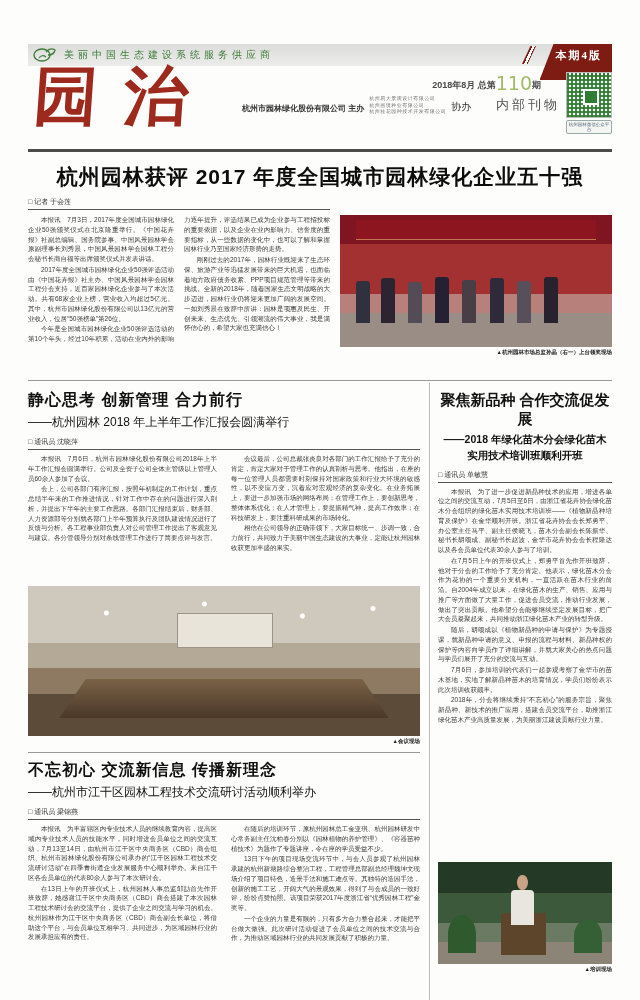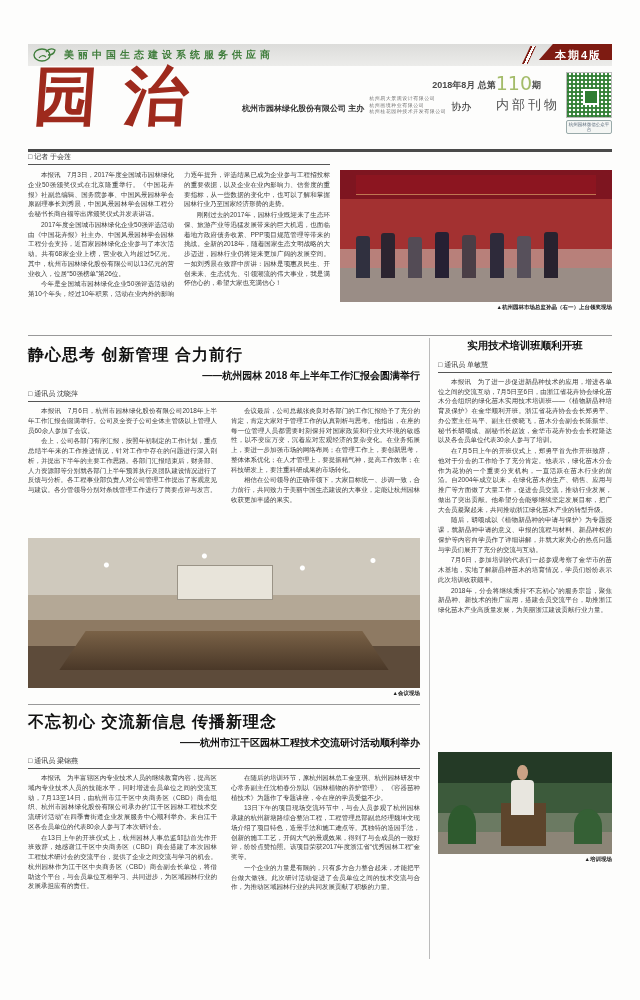--- a/index.html
+++ b/index.html
@@ -4,24 +4,24 @@
 <style>
   html,body{margin:0;padding:0;background:#e9e9e9;}
   .page{position:relative;width:640px;height:1000px;margin:0 auto;background:#fdfdfc;
         font-family:"Liberation Sans","DejaVu Sans",sans-serif;color:#222;overflow:hidden;}
   .inner{margin:0 28px;}
 
   
   .strip{margin-top:44px;height:22px;display:flex;align-items:center;
          background:linear-gradient(#dcdcda,#ececea);position:relative;}
   .strip .logo{width:26px;height:18px;margin:0 6px 0 4px;flex:0 0 auto;}
-  .tagline{font-size:10px;font-weight:bold;color:#3f7d3b;letter-spacing:4px;white-space:nowrap;}
-  .badge{position:absolute;right:0;top:0;height:16px;line-height:22px;padding:0 10px 0 16px;
+  .tagline{font-size:10px;font-weight:normal;color:#3f7d3b;letter-spacing:4px;white-space:nowrap;}
+  .badge{position:absolute;right:0;top:0;height:36px;line-height:22px;padding:0 10px 0 16px;
          background:#7e1b12;color:#fff;font-size:11px;font-weight:bold;letter-spacing:2px;
-         clip-path:polygon(14px 0,100% 0,100% 100%,0 100%);}
+         clip-path:polygon(14px 0,100% 0,100% 100%,0 100%);font-family:Liberation Serif, serif;}
   .badge-slash{position:absolute;right:76px;top:2px;width:14px;height:18px;
          background:linear-gradient(115deg,transparent 46%,#fdfdfc 46%,#fdfdfc 58%,transparent 58%),#7e1b12;
          clip-path:polygon(60% 0,100% 0,40% 100%,0 100%);}
 
   
   .masthead{position:relative;height:76px;margin-top:4px;}
   .paper-title{position:absolute;left:6px;top:-6px;font-family:"DejaVu Serif","Liberation Serif",serif;
          font-size:64px;font-weight:bold;color:#9e2a1d;letter-spacing:26px;transform:skew(-4deg,0deg);line-height:1;}
   .mast-right{position:absolute;right:0;top:2px;width:268px;text-align:right;}
   .issue-line{font-size:9px;font-weight:bold;color:#4a4a4a;margin-right:71px;}
@@ -68,21 +68,21 @@
   .p1-person:nth-of-type(10){left:85%;height:43px;background:#3b3442;}
 
   .section-rule{border:0;border-top:1px solid #999;margin:7px 0 0;}
 
   
   .grid{display:flex;gap:9px;margin-top:2px;}
   .col-main{width:392px;}
   .col-side{flex:1;border-left:1px solid #bbb;padding-left:8px;}
 
   .h2{font-size:16px;font-weight:bold;text-align:left;color:#111;margin:7px 0 3px;letter-spacing:1px;}
-  .subhead{font-size:10px;font-weight:bold;text-align:right;color:#111;margin:0 0 6px;}
+  .subhead{font-size:12px;font-weight:normal;text-align:left;color:#111;margin:0 0 6px;}
   .a2-body{column-count:2;column-gap:14px;height:128px;overflow:hidden;margin-top:4px;}
   .photo2{height:150px;margin-top:4px;position:relative;overflow:hidden;
       background:
         radial-gradient(circle at 20% 18%,#fff 0 2px,transparent 3px),
         radial-gradient(circle at 45% 12%,#fff 0 2px,transparent 3px),
         radial-gradient(circle at 70% 20%,#fff 0 2px,transparent 3px),
         radial-gradient(circle at 88% 15%,#fff 0 2px,transparent 3px),
         linear-gradient(#cfc9bd 0 38%,#b4a896 38% 55%,#8e7a63 55% 72%,#5d4b3a 72% 100%);}
   .photo2 .table{position:absolute;left:8%;right:8%;bottom:12%;height:26%;
       background:linear-gradient(#7a6247,#4a3828);clip-path:polygon(8% 0,92% 0,100% 100%,0 100%);}
@@ -136,20 +136,21 @@
         <div class="qr-wrap">
           <div class="qr"></div>
           <div class="qr-caption">杭州园林微信公众平台</div>
         </div>
       </div>
     </div>
 
     <hr class="thick-rule">
 
     <section>
+      <h1 class="a1-head">杭州园林获评 2017 年度全国城市园林绿化企业五十强</h1>
       <span class="byline a1-byline">□ 记者 于会莲</span>
       <div class="a1-flex">
         <div class="a1-text body-text">
             <p>本报讯　7月3日，2017年度全国城市园林绿化企业50强颁奖仪式在北京隆重举行。《中国花卉报》社副总编辑、国务院参事、中国风景园林学会原副理事长刘秀晨，中国风景园林学会园林工程分会秘书长商自福等出席颁奖仪式并发表讲话。</p>
             <p>2017年度全国城市园林绿化企业50强评选活动由《中国花卉报》社主办、中国风景园林学会园林工程分会支持，近百家园林绿化企业参与了本次活动。共有68家企业上榜，营业收入均超过5亿元。其中，杭州市园林绿化股份有限公司以13亿元的营业收入，位居“50强榜单”第26位。</p>
             <p>今年是全国城市园林绿化企业50强评选活动的第10个年头，经过10年积累，活动在业内外的影响力逐年提升，评选结果已成为企业参与工程招投标的重要依据，以及企业在业内影响力、信誉度的重要指标，从一些数据的变化中，也可以了解和掌握园林行业乃至国家经济形势的走势。</p>
             <p>刚刚过去的2017年，园林行业既迎来了生态环保、旅游产业等迅猛发展带来的巨大机遇，也面临着地方政府债务收紧、PPP项目规范管理等带来的挑战。全新的2018年，随着国家生态文明战略的大步迈进，园林行业仍将迎来更加广阔的发展空间。一如刘秀晨在致辞中所讲：园林是项惠及民生、开创未来、生态优先、引领潮流的伟大事业，我是满怀信心的，希望大家也充满信心！</p>
           </div>
         <figure class="figure">
           <div class="photo1">
@@ -203,20 +204,22 @@
               <p>本报讯　为丰富辖区内专业技术人员的继续教育内容，提高区域内专业技术人员的技能水平，同时增进会员单位之间的交流互动，7月13至14日，由杭州市江干区中央商务区（CBD）商会组织、杭州市园林绿化股份有限公司承办的“江干区园林工程技术交流研讨活动”在四季青街道企业发展服务中心顺利举办。来自江干区各会员单位的代表80余人参与了本次研讨会。</p>
               <p>在13日上午的开班仪式上，杭州园林人事总监邹劼首先作开班致辞，她感谢江干区中央商务区（CBD）商会搭建了本次园林工程技术研讨会的交流平台，提供了企业之间交流与学习的机会。杭州园林作为江干区中央商务区（CBD）商会副会长单位，将借助这个平台，与会员单位互相学习、共同进步，为区域园林行业的发展承担应有的责任。</p>
               <p>在随后的培训环节，原杭州园林总工金亚琪、杭州园林研发中心常务副主任沈柏春分别以《园林植物的养护管理》、《容器苗种植技术》为题作了专题讲座，令在座的学员受益不少。</p>
               <p>13日下午的项目现场交流环节中，与会人员参观了杭州园林承建的杭州新塘路综合整治工程，工程管理总部副总经理魏坤文现场介绍了项目特色，造景手法和施工难点等。其独特的造园手法，创新的施工工艺，开阔大气的景观效果，得到了与会成员的一致好评，纷纷点赞拍照。该项目荣获2017年度浙江省“优秀园林工程”金奖等。</p>
               <p>一个企业的力量是有限的，只有多方合力整合起来，才能把平台做大做强。此次研讨活动促进了会员单位之间的技术交流与合作，为推动区域园林行业的共同发展贡献了积极的力量。</p>
             </div>
         </section>
       </div>
 
       <aside class="col-side">
+        <h2 class="side-h2">聚焦新品种 合作交流促发展</h2>
+        <div class="side-sub">——2018 年绿化苗木分会绿化苗木</div>
         <div class="side-sub">实用技术培训班顺利开班</div>
         <span class="byline" style="margin-top:6px;">□ 通讯员 单敏慧</span>
         <div class="side-body body-text">
             <p>本报讯　为了进一步促进新品种技术的应用，增进各单位之间的交流互动，7月5日至6日，由浙江省花卉协会绿化苗木分会组织的绿化苗木实用技术培训班——《植物新品种培育及保护》在金华顺利开班。浙江省花卉协会会长郑勇平、办公室主任马平、副主任侯晓飞，苗木分会副会长陈振华、秘书长胡颂成、副秘书长赵波，金华市花卉协会会长程隆达以及各会员单位代表30余人参与了培训。</p>
             <p>在7月5日上午的开班仪式上，郑勇平首先作开班致辞，他对于分会的工作给予了充分肯定。他表示，绿化苗木分会作为花协的一个重要分支机构，一直活跃在苗木行业的前沿。自2004年成立以来，在绿化苗木的生产、销售、应用与推广等方面做了大量工作，促进会员交流，推动行业发展，做出了突出贡献。他希望分会能够继续坚定发展目标，把广大会员凝聚起来，共同推动浙江绿化苗木产业的转型升级。</p>
             <p>随后，胡颂成以《植物新品种的申请与保护》为专题授课，就新品种申请的意义、申报的流程与材料、新品种权的保护等内容向学员作了详细讲解，并就大家关心的热点问题与学员们展开了充分的交流与互动。</p>
             <p>7月6日，参加培训的代表们一起参观考察了金华市的苗木基地，实地了解新品种苗木的培育情况，学员们纷纷表示此次培训收获颇丰。</p>
             <p>2018年，分会将继续秉持“不忘初心”的服务宗旨，聚焦新品种、新技术的推广应用，搭建会员交流平台，助推浙江绿化苗木产业高质量发展，为美丽浙江建设贡献行业力量。</p>
           </div>
         <figure class="figure">

